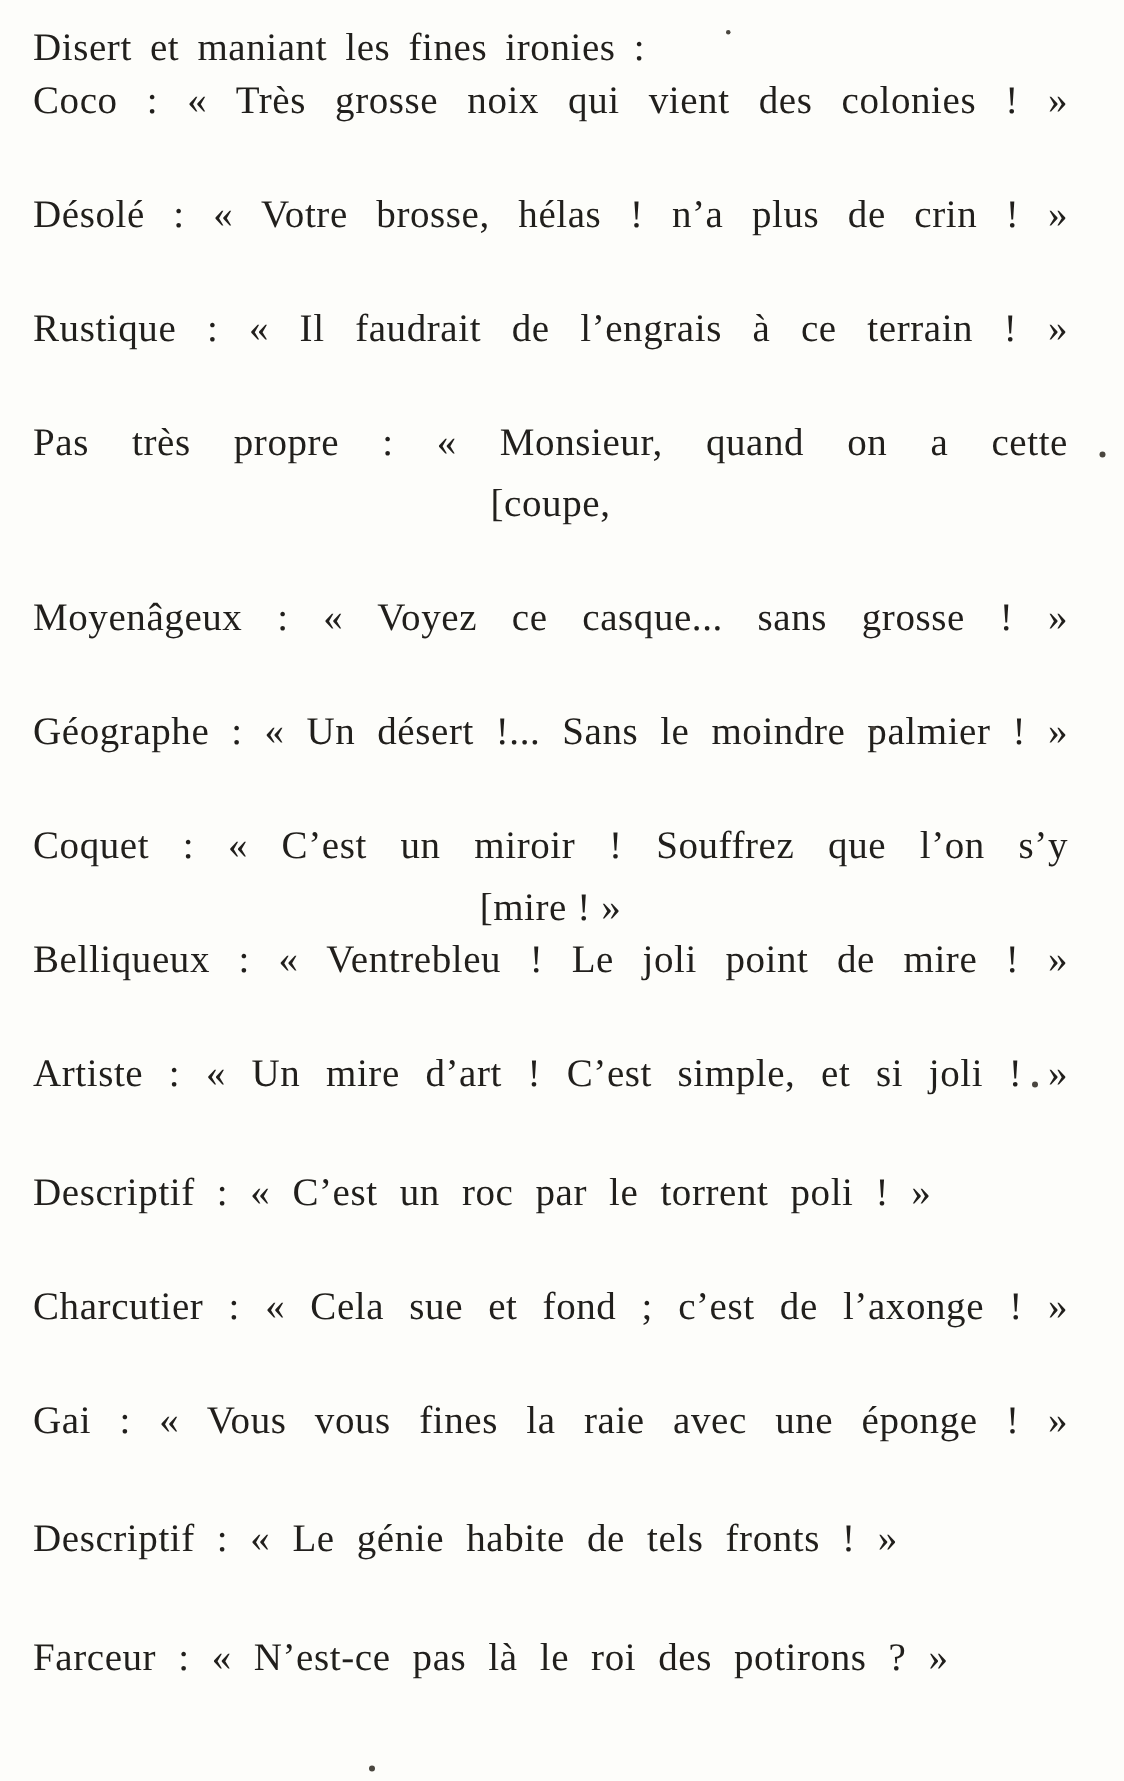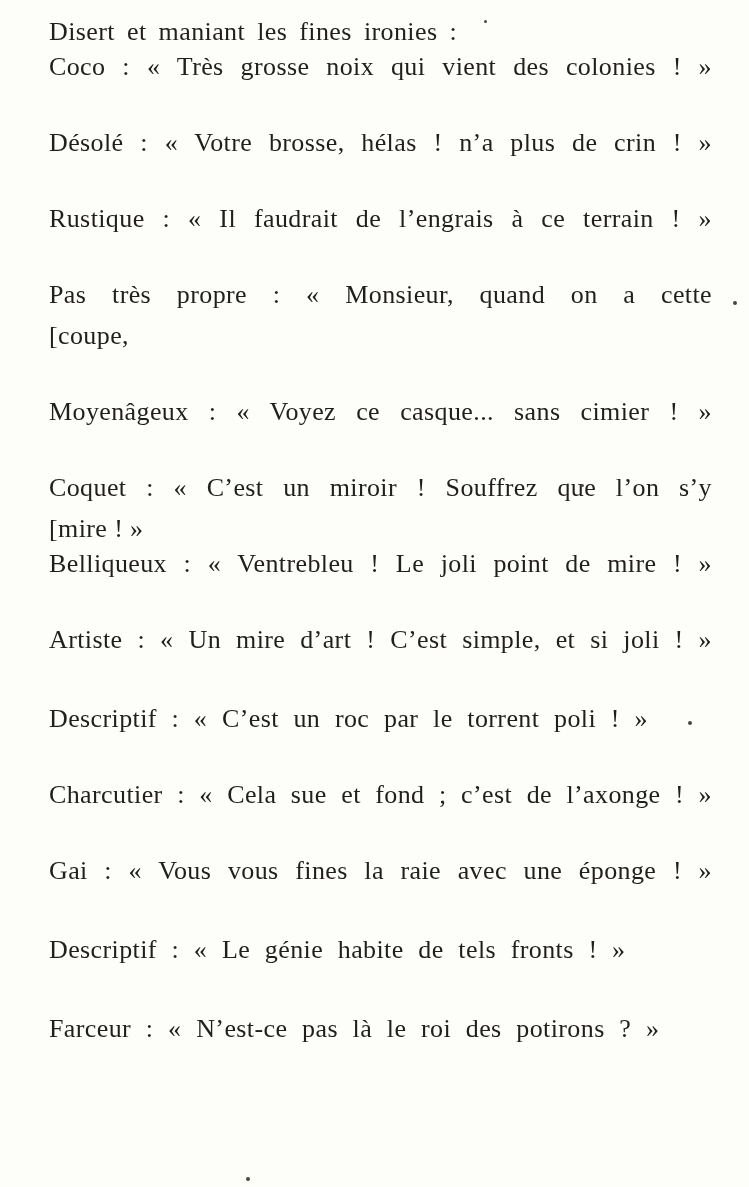--- a/index.html
+++ b/index.html
@@ -10,40 +10,40 @@
     width: 749px;
     height: 1187px;
     background: #fdfdfa;
     overflow: hidden;
   }
   .page {
     position: relative;
     box-sizing: border-box;
     width: 749px;
     height: 1187px;
-    padding: 14px 37px 0 49px;
+    padding: 14px 37px 0 22px;
     font-family: "Liberation Serif", "DejaVu Serif", serif;
     font-size: 26px;
     line-height: 35px;
     color: #211f1c;
     letter-spacing: 0.015em;
   }
   .line {
     margin: 0;
     white-space: normal;
   }
   
   .stanza { margin-top: 41px; }
   
   .justify {
     text-align: justify;
     text-align-last: justify;
   }
   
-  .right { text-align: left; }
+  .right { text-align: center; }
   .cont { margin-top: 6px; }
   
   .wide  { word-spacing: 0.20em; }
   .wide2 { word-spacing: 0.30em; margin-top: 44px; }
   
   .speck {
     position: absolute;
     background: #4a463f;
     border-radius: 50%;
   }
@@ -56,21 +56,22 @@
 </head>
 <body>
 
 <main class="page">
   <p class="line wide">Disert et maniant les fines ironies :</p>
   <p class="line justify">Coco : « Très grosse noix qui vient des colonies ! »</p>
   <p class="line justify stanza">Désolé : « Votre brosse, hélas ! n’a plus de crin ! »</p>
   <p class="line justify stanza">Rustique : « Il faudrait de l’engrais à ce terrain ! »</p>
   <p class="line justify stanza">Pas très propre : « Monsieur, quand on a cette</p>
   <p class="line right cont">[coupe,</p>
-  <p class="line justify stanza">Moyenâgeux : « Voyez ce casque... sans cimier ! »</p>
+  <p class="line justify stanza">Moyenâgeux : « Voyez ce casque... sans grosse ! »</p>
+  <p class="line justify stanza">Géographe : « Un désert !... Sans le moindre palmier ! »</p>
   <p class="line justify stanza">Coquet : « C’est un miroir ! Souffrez que l’on s’y</p>
   <p class="line right cont">[mire ! »</p>
   <p class="line justify">Belliqueux : « Ventrebleu ! Le joli point de mire ! »</p>
   <p class="line justify stanza">Artiste : « Un mire d’art ! C’est simple, et si joli ! »</p>
   <p class="line wide2 stanza">Descriptif : « C’est un roc par le torrent poli ! »</p>
   <p class="line justify stanza">Charcutier : « Cela sue et fond ; c’est de l’axonge ! »</p>
   <p class="line justify stanza">Gai : « Vous vous fines la raie avec une éponge ! »</p>
   <p class="line wide2 stanza">Descriptif : « Le génie habite de tels fronts ! »</p>
   <p class="line wide2 stanza">Farceur : « N’est-ce pas là le roi des potirons ? »</p>
 

